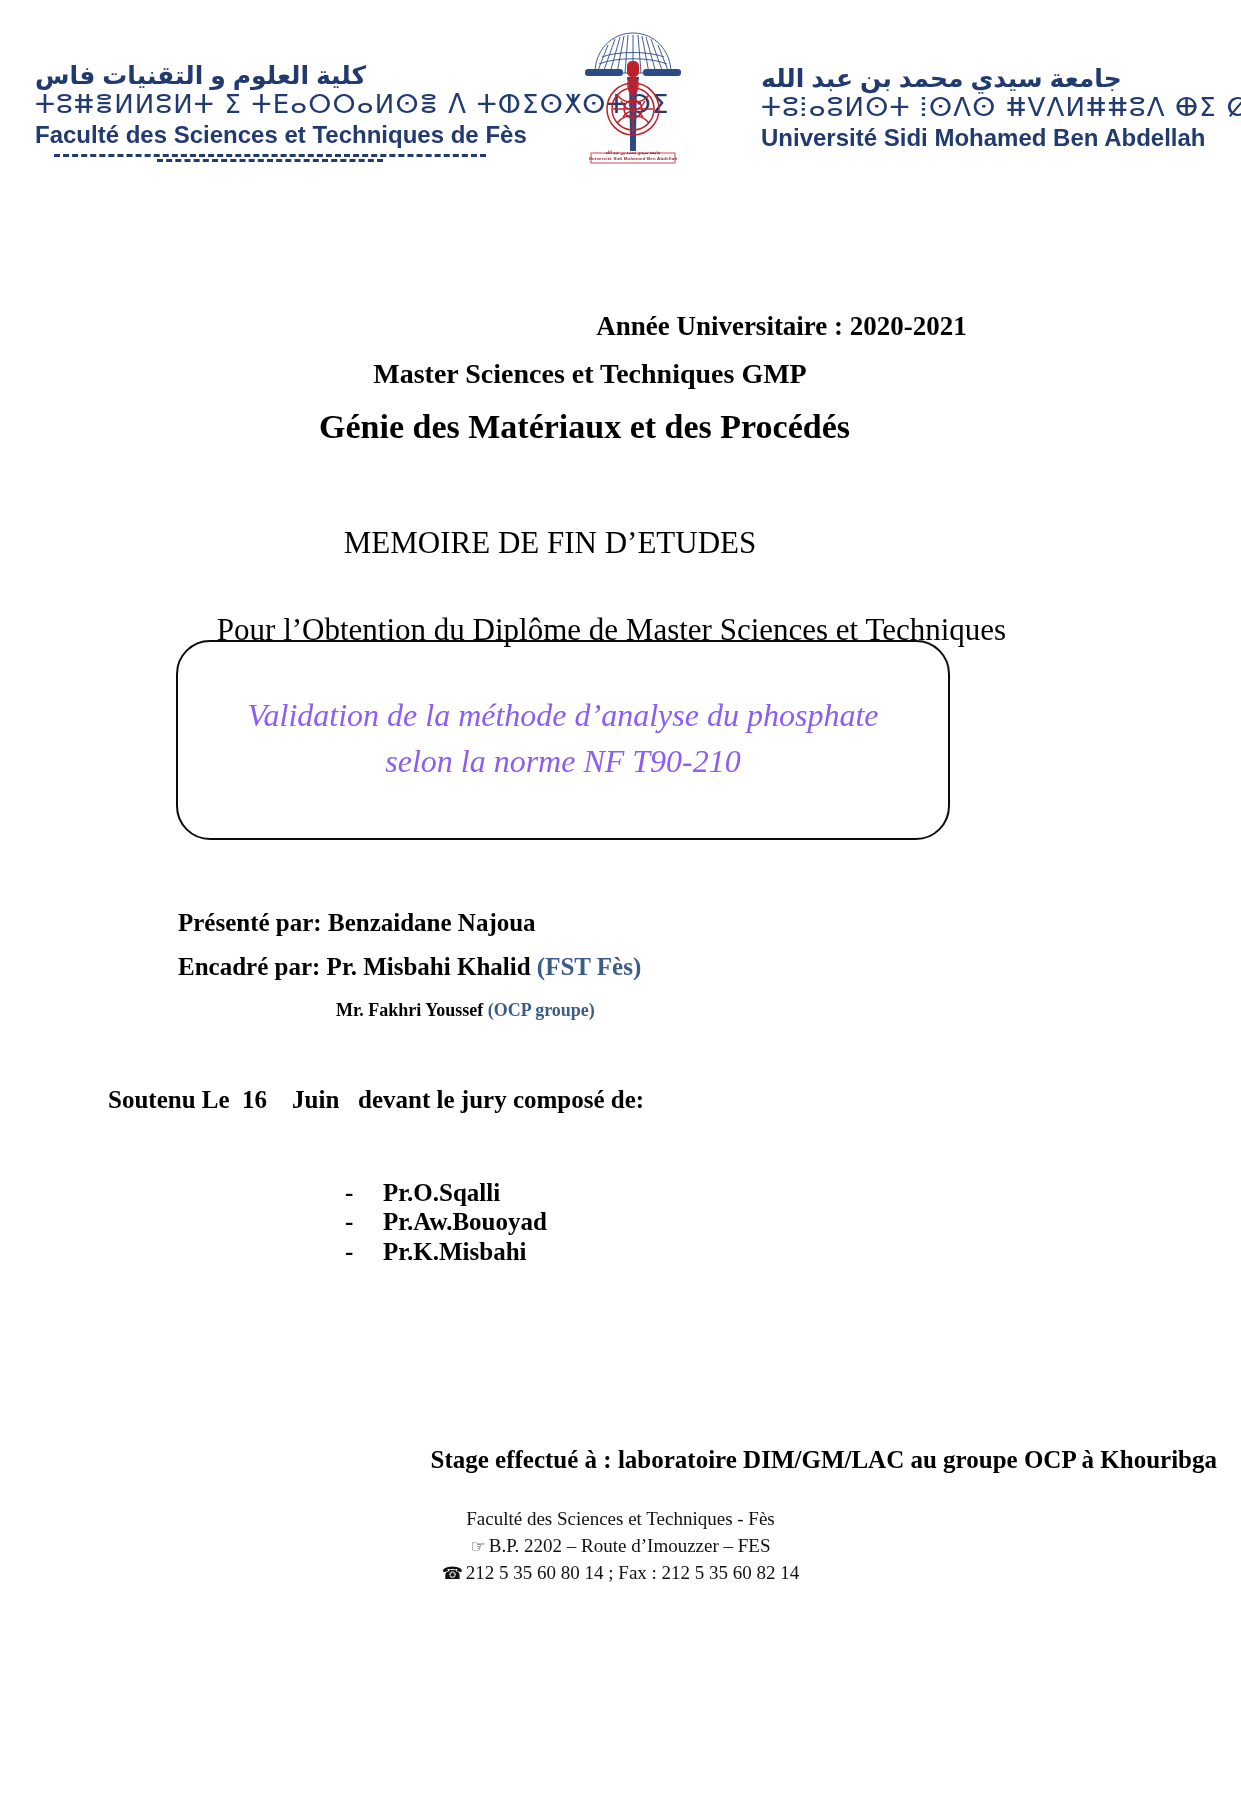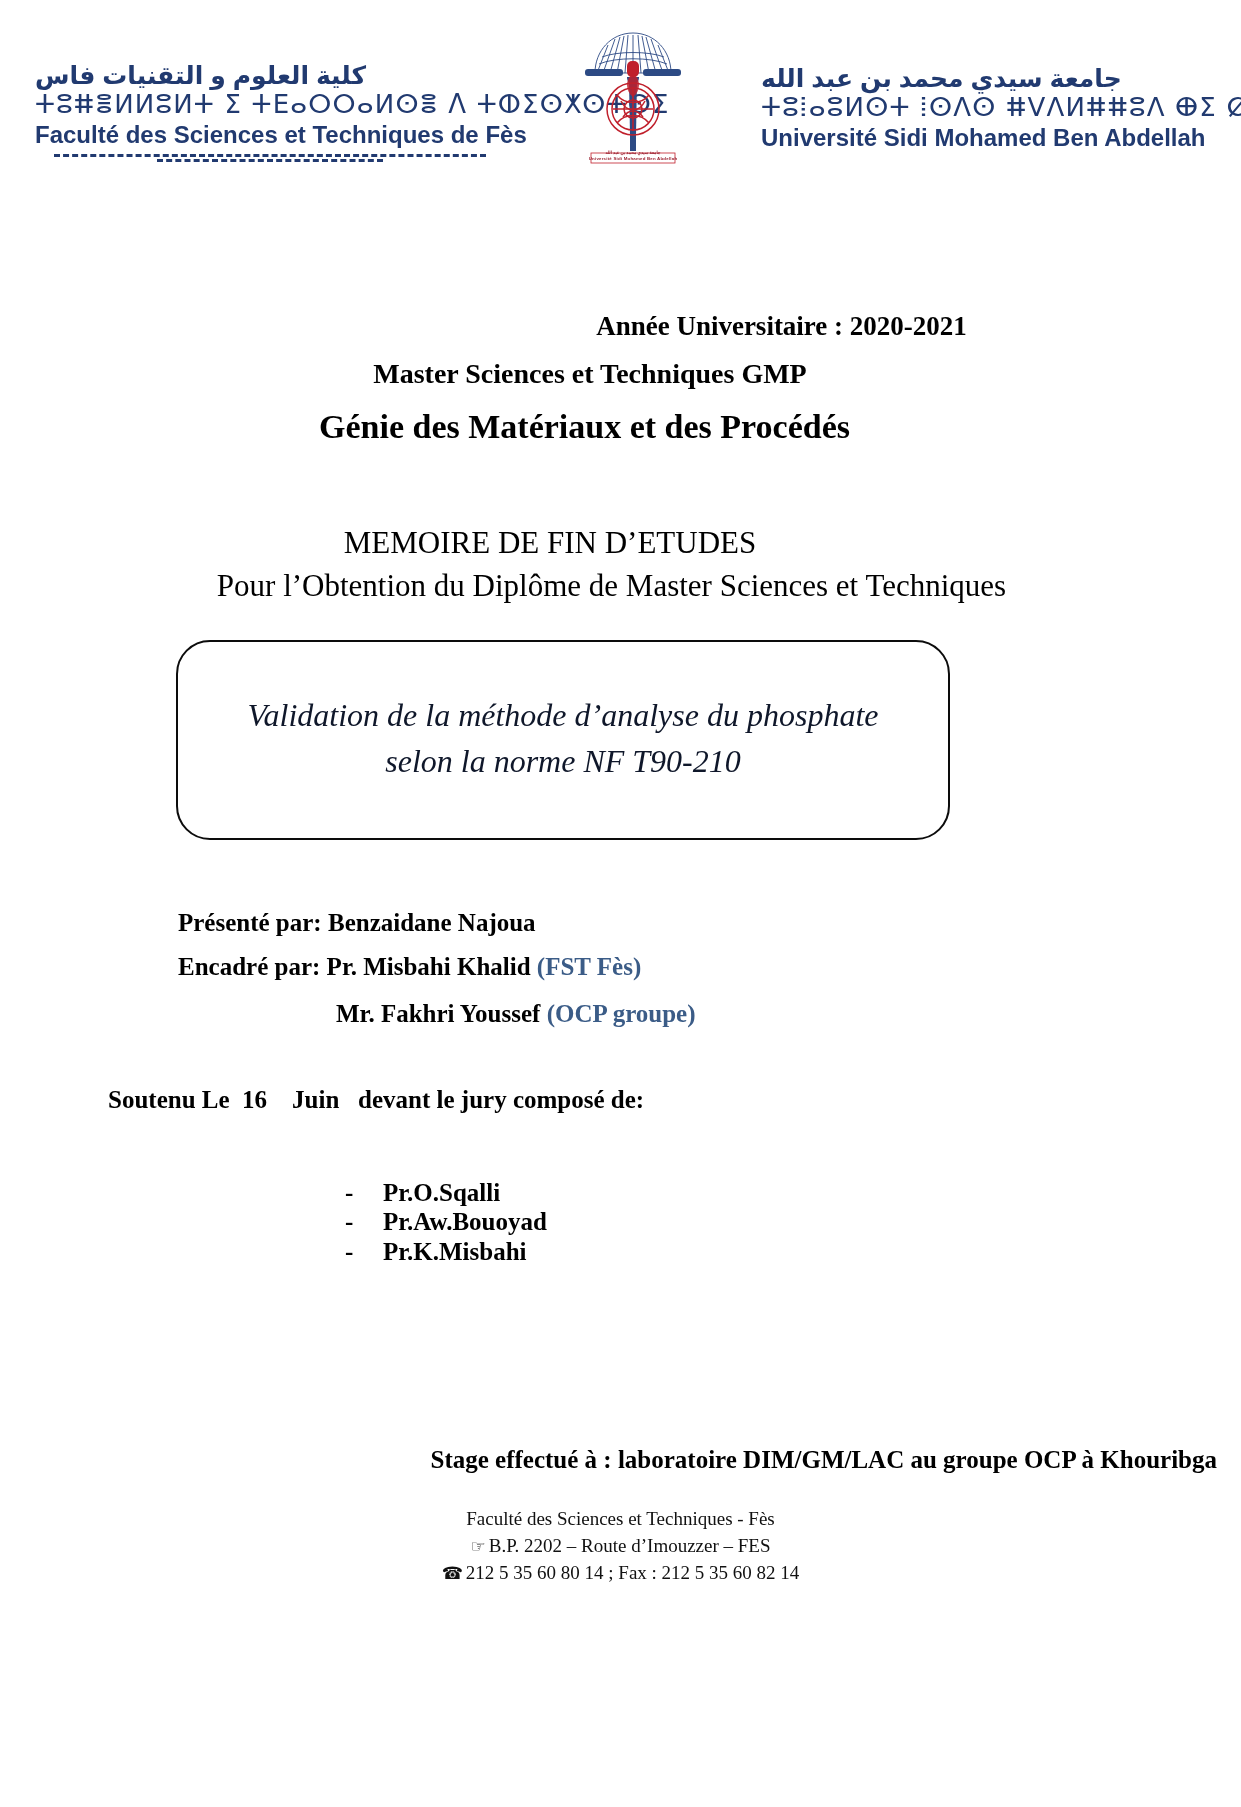--- a/index.html
+++ b/index.html
@@ -150,21 +150,21 @@
     top: 525px;
     left: 0;
     width: 1142px;
     text-align: center;
     padding-right: 42px;
     box-sizing: border-box;
     font-size: 31px;
   }
   .pour {
     position: absolute;
-    top: 568px;
+    top: 612px;
     left: 0;
     width: 1241px;
     text-align: center;
     padding-right: 18px;
     box-sizing: border-box;
     font-size: 31px;
   }
 
   
   .title-box {
@@ -178,21 +178,21 @@
     box-sizing: border-box;
     display: flex;
     flex-direction: column;
     align-items: center;
     justify-content: center;
     padding: 6px 18px 10px;
   }
   .title-line {
     font-style: italic;
     font-size: 32px;
-    color: #0f172a;
+    color: #8b5cf6;
     line-height: 1.45;
     text-align: right;
     white-space: nowrap;
   }
 
   
   .presente {
     position: absolute;
     top: 909px;
     left: 178px;
@@ -203,21 +203,21 @@
     position: absolute;
     top: 953px;
     left: 178px;
     font-size: 25px;
     font-weight: bold;
   }
   .mr-line {
     position: absolute;
     top: 1000px;
     left: 336px;
-    font-size: 25px;
+    font-size: 18px;
     font-weight: bold;
   }
   .affil { color: #3b5c87; }
 
   .soutenu {
     position: absolute;
     top: 1086px;
     left: 108px;
     font-size: 25px;
     font-weight: bold;

